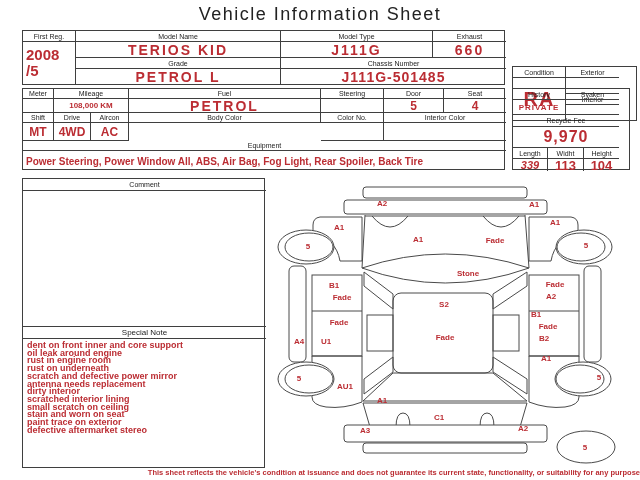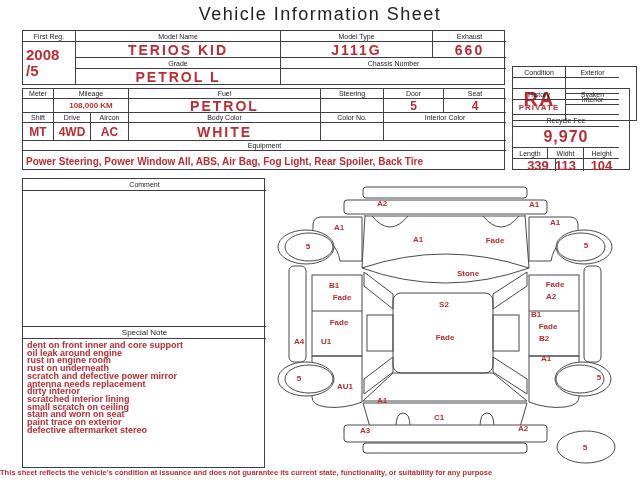--- a/index.html
+++ b/index.html
@@ -29,21 +29,21 @@
   .f12{font-size:12px;}
   .f13{font-size:14px;letter-spacing:2px;}
   .f14{font-size:14px;letter-spacing:2px;}
   .f14b{font-size:14px;letter-spacing:1px;}
   .f15{font-size:15px;}
   .f16{font-size:16px;letter-spacing:1px;}
   .f20{font-size:20px;letter-spacing:1px;}
   .notes{position:absolute;left:0;top:160px;width:243px;height:129px;box-sizing:border-box;padding:3px 2px 0 4px;overflow:hidden;}
   .note-item{font-size:9px;line-height:7.7px;font-weight:bold;color:var(--red);white-space:nowrap;}
   .disclaimer{
-    position:absolute;left:0;top:468px;width:544px;text-align:left;
+    position:absolute;left:0;top:468px;width:640px;text-align:right;
     font-size:7.5px;font-weight:bold;color:var(--red);white-space:nowrap;
   }
   
   .ln{fill:none;stroke:#4a4a4a;stroke-width:1;}
   .wh{fill:#ffffff;stroke:#4a4a4a;stroke-width:1;}
   .dmg{font-family:"Liberation Sans", sans-serif;font-size:8px;font-weight:bold;fill:var(--red);text-anchor:middle;}
 </style>
 </head>
 <body>
 
@@ -59,20 +59,21 @@
   <div class="cell lbl br bb" style="left:53px;top:0;width:205px;height:11px;">Model Name</div>
   <div class="cell val br bb f14" style="left:53px;top:11px;width:205px;height:16px;">TERIOS KID</div>
   <div class="cell lbl br bb" style="left:53px;top:27px;width:205px;height:11px;">Grade</div>
   <div class="cell val br f14" style="left:53px;top:38px;width:205px;height:15px;">PETROL L</div>
 
   <div class="cell lbl br bb" style="left:258px;top:0;width:152px;height:11px;">Model Type</div>
   <div class="cell val br bb f14" style="left:258px;top:11px;width:152px;height:16px;">J111G</div>
   <div class="cell lbl bb" style="left:410px;top:0;width:73px;height:11px;">Exhaust</div>
   <div class="cell val bb f14" style="left:410px;top:11px;width:73px;height:16px;">660</div>
   <div class="cell lbl bb" style="left:258px;top:27px;width:225px;height:11px;">Chassis Number</div>
+  <div class="cell val f14b" style="left:258px;top:38px;width:225px;height:15px;">J111G-501485</div>
 </div>
 
 <div class="abs box" style="left:512px;top:30px;width:125px;height:55px;margin-top:36px;">
   <div class="cell lbl br bb" style="left:0;top:0;width:53px;height:11px;">Condition</div>
   <div class="cell val br f20" style="left:0;top:11px;width:53px;height:42px;">RA</div>
   <div class="cell lbl bb" style="left:53px;top:0;width:53px;height:11px;">Exterior</div>
   <div class="cell val bb f12" style="left:53px;top:11px;width:53px;height:16px;"></div>
   <div class="cell lbl bb" style="left:53px;top:27px;width:53px;height:11px;">Interior</div>
   <div class="cell val f12" style="left:53px;top:38px;width:53px;height:15px;"></div>
 </div>
@@ -91,41 +92,40 @@
   <div class="cell lbl bb" style="left:421px;top:0;width:62px;height:10px;">Seat</div>
   <div class="cell val bb f12" style="left:421px;top:10px;width:62px;height:14px;">4</div>
 
   <div class="cell lbl br bb" style="left:0;top:24px;width:31px;height:10px;">Shift</div>
   <div class="cell val br bb f12" style="left:0;top:34px;width:31px;height:18px;">MT</div>
   <div class="cell lbl br bb" style="left:31px;top:24px;width:37px;height:10px;">Drive</div>
   <div class="cell val br bb f12" style="left:31px;top:34px;width:37px;height:18px;">4WD</div>
   <div class="cell lbl br bb" style="left:68px;top:24px;width:38px;height:10px;">Aircon</div>
   <div class="cell val br bb f12" style="left:68px;top:34px;width:38px;height:18px;">AC</div>
   <div class="cell lbl br bb" style="left:106px;top:24px;width:192px;height:10px;">Body Color</div>
-  <div class="cell val br bb f13" style="left:106px;top:34px;width:192px;height:18px;">WHITE</div>
   <div class="cell lbl br bb" style="left:298px;top:24px;width:63px;height:10px;">Color No.</div>
   <div class="cell val br bb f12" style="left:298px;top:34px;width:63px;height:18px;"></div>
   <div class="cell lbl bb" style="left:361px;top:24px;width:122px;height:10px;">Interior Color</div>
   <div class="cell val bb f12" style="left:361px;top:34px;width:122px;height:18px;"></div>
 
   <div class="cell lbl bb" style="left:0;top:52px;width:483px;height:10px;">Equipment</div>
   <div class="cell val" style="left:0;top:62px;width:483px;height:20px;justify-content:flex-start;padding-left:3px;font-size:10px;">Power Steering, Power Window  All, ABS, Air Bag, Fog Light, Rear Spoiler, Back Tire</div>
 </div>
 
 <div class="abs box" style="left:512px;top:88px;width:118px;height:82px;">
   <div class="cell lbl br bb" style="left:0;top:0;width:53px;height:11px;">History</div>
   <div class="cell val br bb f8" style="left:0;top:11px;width:53px;height:15px;letter-spacing:1px;">PRIVATE</div>
   <div class="cell lbl bb" style="left:53px;top:0;width:53px;height:11px;">Syaken</div>
   <div class="cell val bb f8" style="left:53px;top:11px;width:53px;height:15px;"></div>
 
   <div class="cell lbl bb" style="left:0;top:26px;width:106px;height:12px;">Recycle Fee</div>
   <div class="cell val bb f16" style="left:0;top:38px;width:106px;height:21px;">9,970</div>
 
   <div class="cell lbl br bb" style="left:0;top:59px;width:35px;height:11px;">Length</div>
-  <div class="cell val br" style="left:8px;top:70px;width:35px;height:12px;font-size:13px;">339</div>
+  <div class="cell val br" style="left:0;top:70px;width:35px;height:12px;font-size:11px;font-style:italic;">339</div>
   <div class="cell lbl br bb" style="left:35px;top:59px;width:36px;height:11px;">Widht</div>
   <div class="cell val br" style="left:35px;top:70px;width:36px;height:12px;font-size:13px;">113</div>
   <div class="cell lbl bb" style="left:71px;top:59px;width:35px;height:11px;">Height</div>
   <div class="cell val" style="left:71px;top:70px;width:35px;height:12px;font-size:13px;">104</div>
 </div>
 
 <div class="abs box" style="left:22px;top:178px;width:243px;height:290px;">
   <div class="cell lbl bb" style="left:0;top:0;width:243px;height:12px;">Comment</div>
   <div class="cell val f8" style="left:0;top:12px;width:243px;height:135px;justify-content:flex-start;align-items:flex-start;padding:2px;"></div>
   <div class="cell lbl bt bb" style="left:0;top:147px;width:243px;height:13px;font-size:8px;">Special Note</div>

